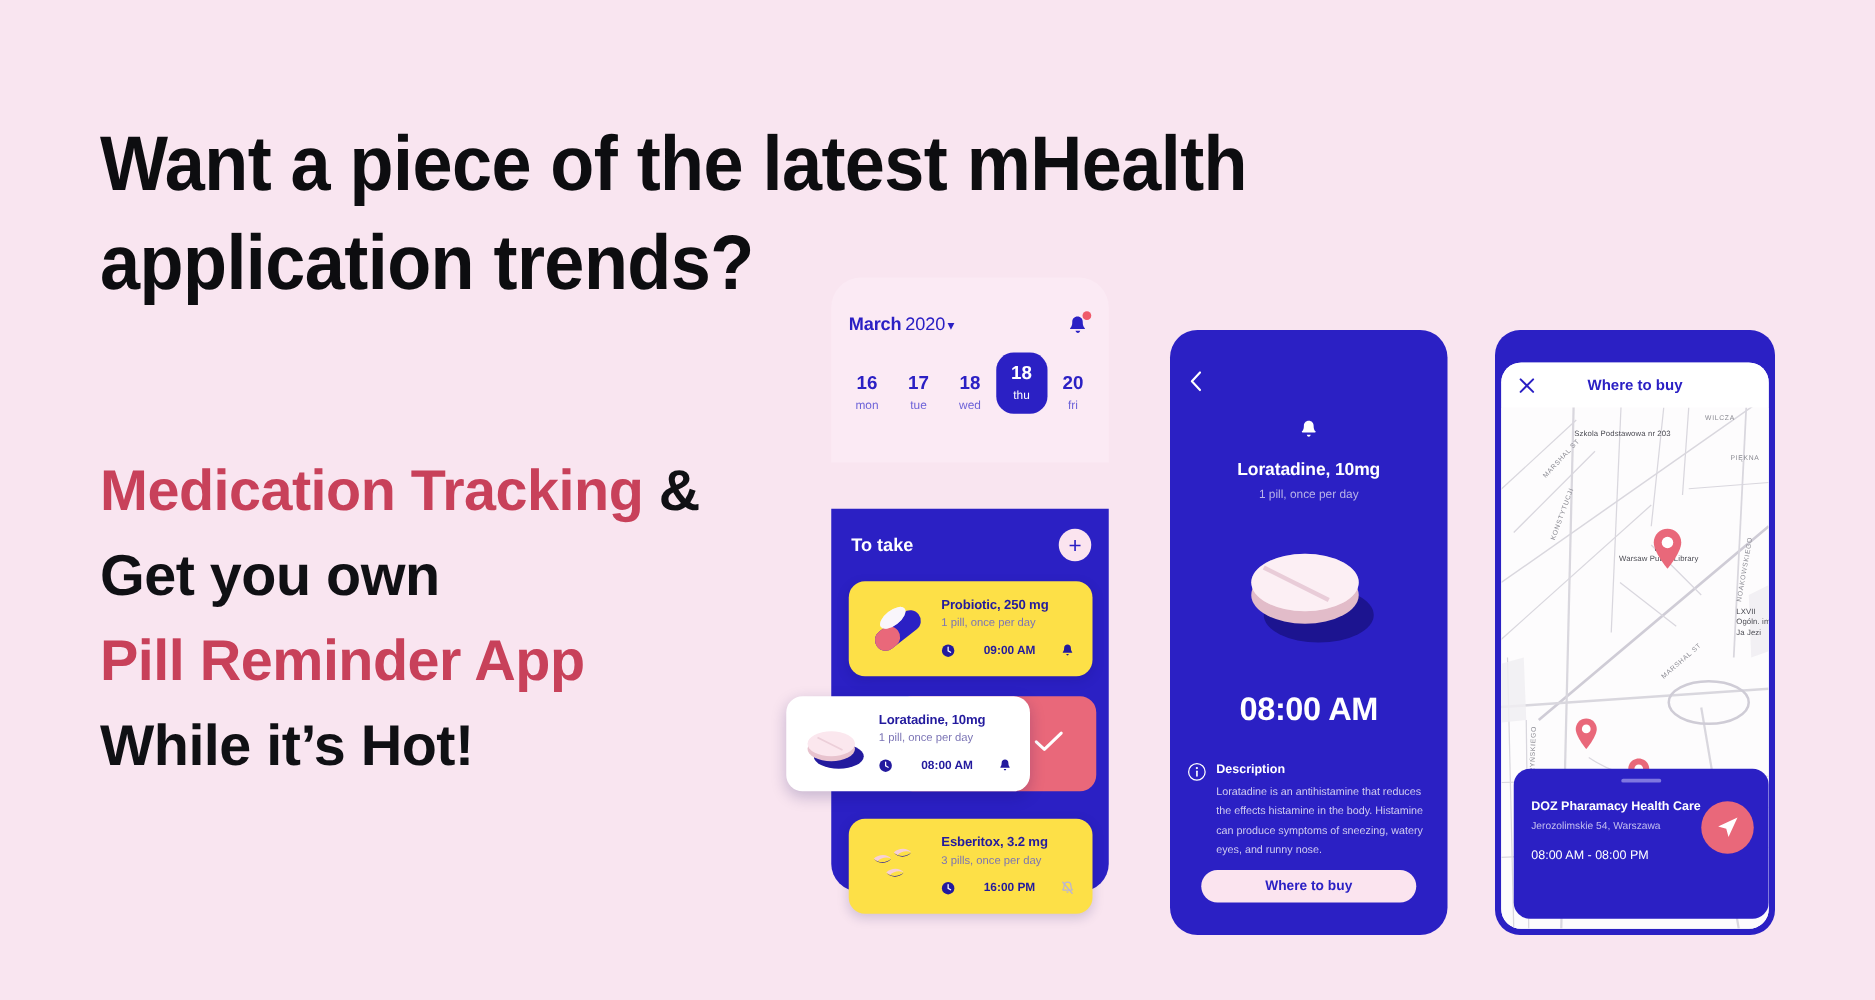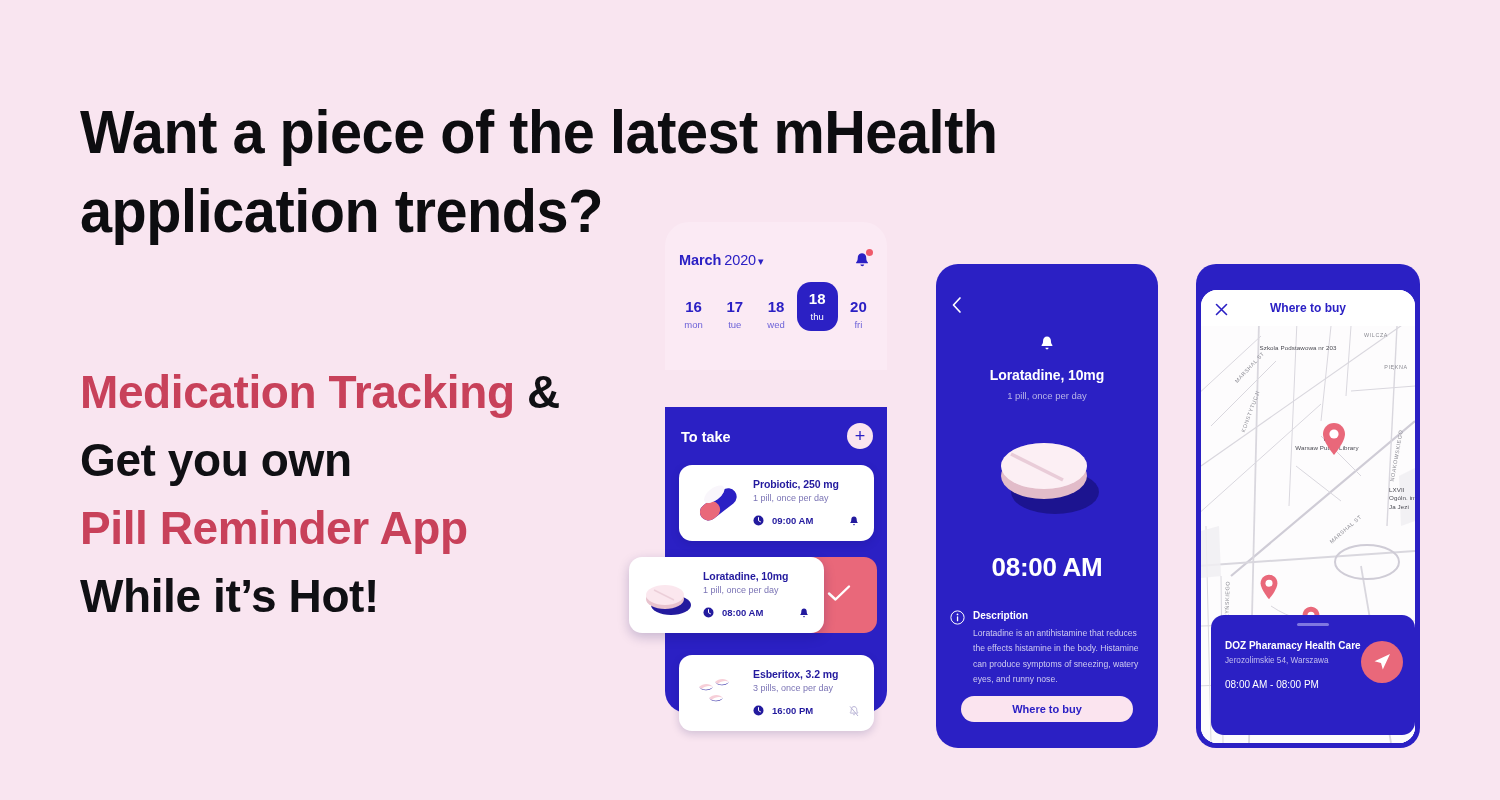--- a/index.html
+++ b/index.html
@@ -99,37 +99,37 @@
   }
   .p1-add {
     position: absolute; right: 14px; top: 16px;
     width: 26px; height: 26px; border-radius: 50%;
     background: #fbe4ef; display: flex; align-items: center; justify-content: center;
     color: #2b20c4; font-size: 18px; line-height: 1;
   }
 
   .med-card {
     position: absolute; left: 14px; width: 195px; height: 76px;
-    background: #ffffff; border-radius: 13px;
+    background: #fde047; border-radius: 13px;
     box-shadow: 0 3px 9px rgba(18,10,90,.17);
   }
   .med-card.c1 { top: 58px; }
   .med-card.c3 { top: 248px; padding-left: 48px; }
   .med-name {
     position: absolute; left: 74px; top: 13px;
     font-size: 10.5px; font-weight: bold; color: #231a9e; letter-spacing: -0.1px;
   }
   .med-dose {
     position: absolute; left: 74px; top: 28px;
     font-size: 9px; color: #7b74b5;
   }
   .med-time {
     position: absolute; left: 74px; top: 50px;
     font-size: 9.5px; font-weight: bold; color: #231a9e;
-    display: flex; gap: 8px;
+    display: flex; gap: 23px;
   }
   .med-bell { position: absolute; right: 14px; top: 49px; width: 12px; height: 13px; }
 
   
   .art { position: absolute; left: 12px; top: 16px; width: 54px; height: 46px; }
 
   
   .swipe-row { position: absolute; left: -36px; top: 150px; width: 248px; height: 76px; }
   .swipe-bg {
     position: absolute; left: 88px; top: 0; width: 160px; height: 76px;

